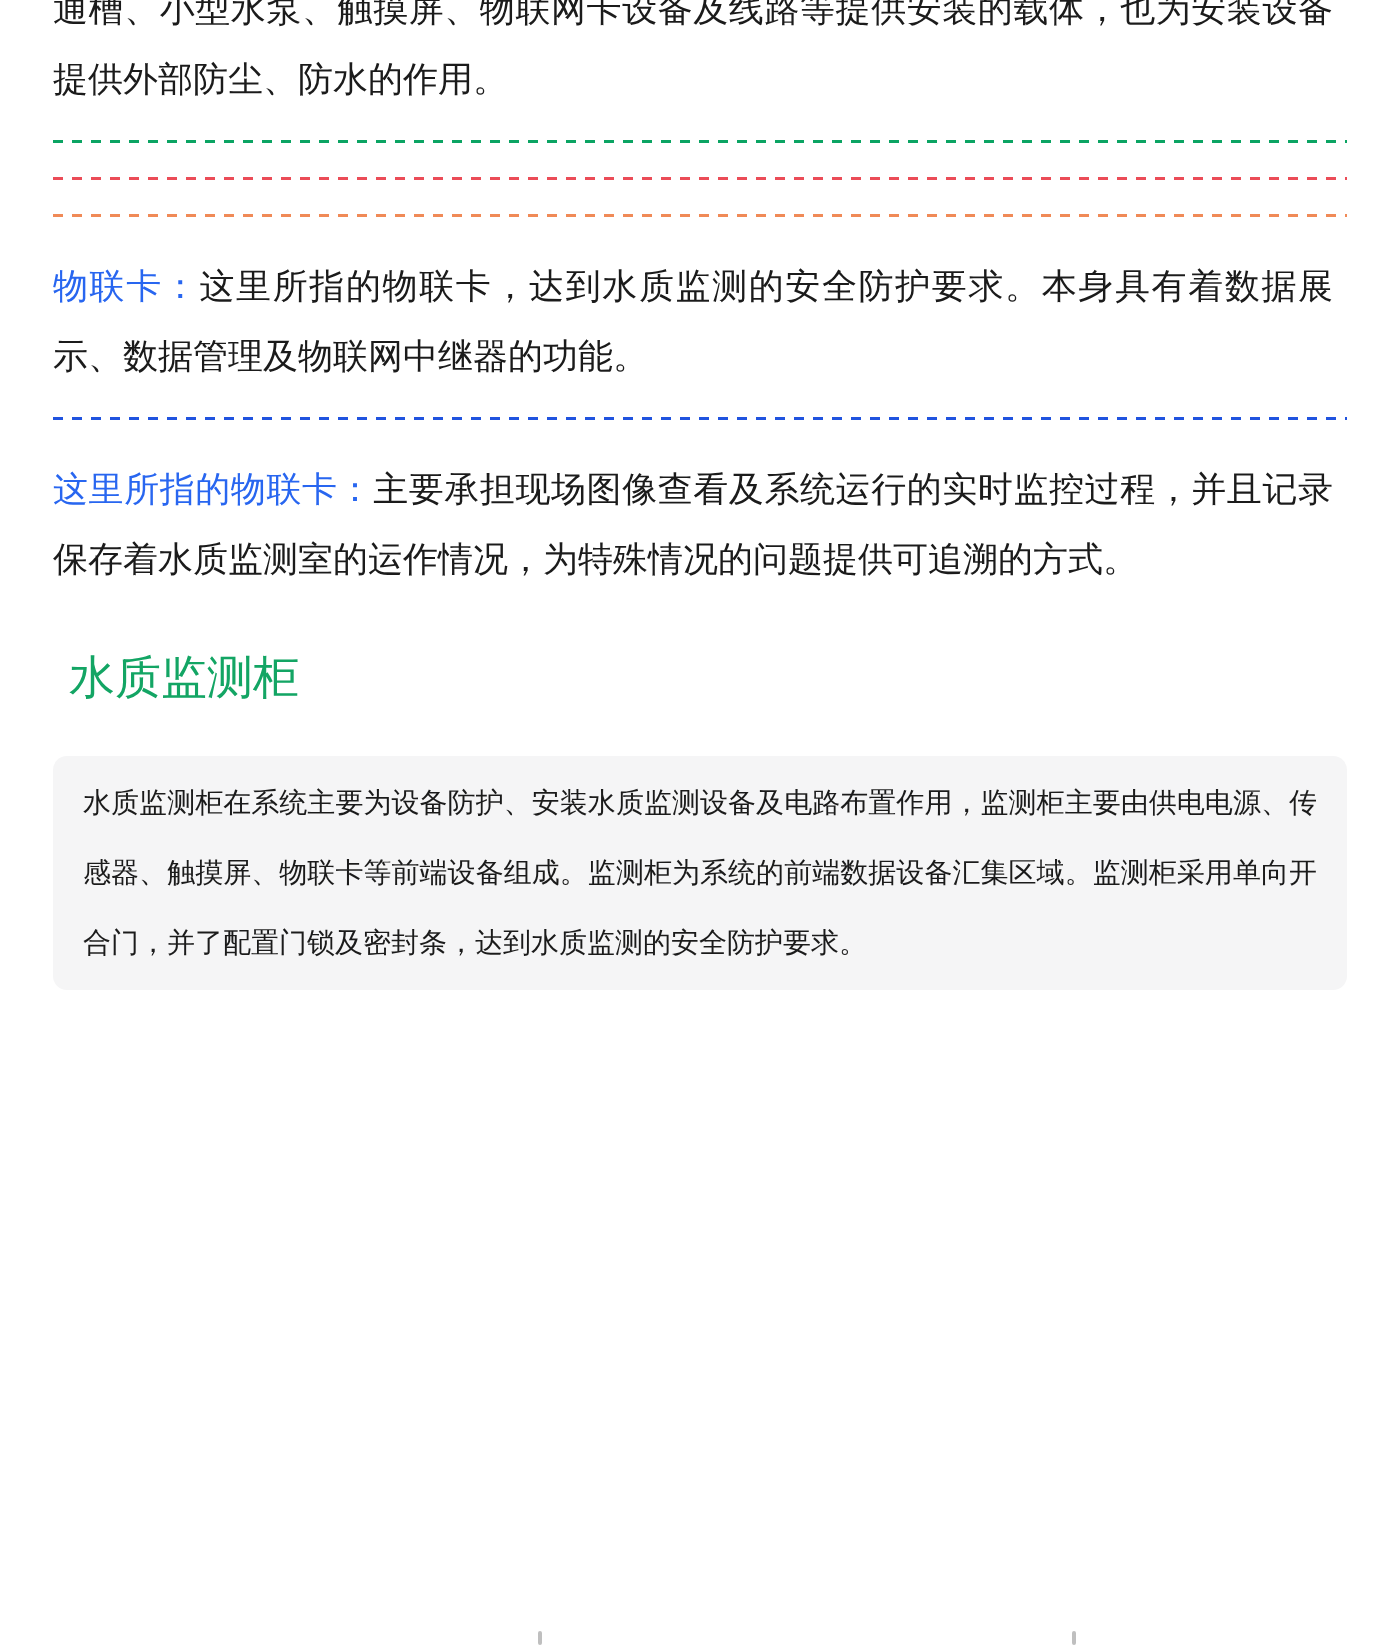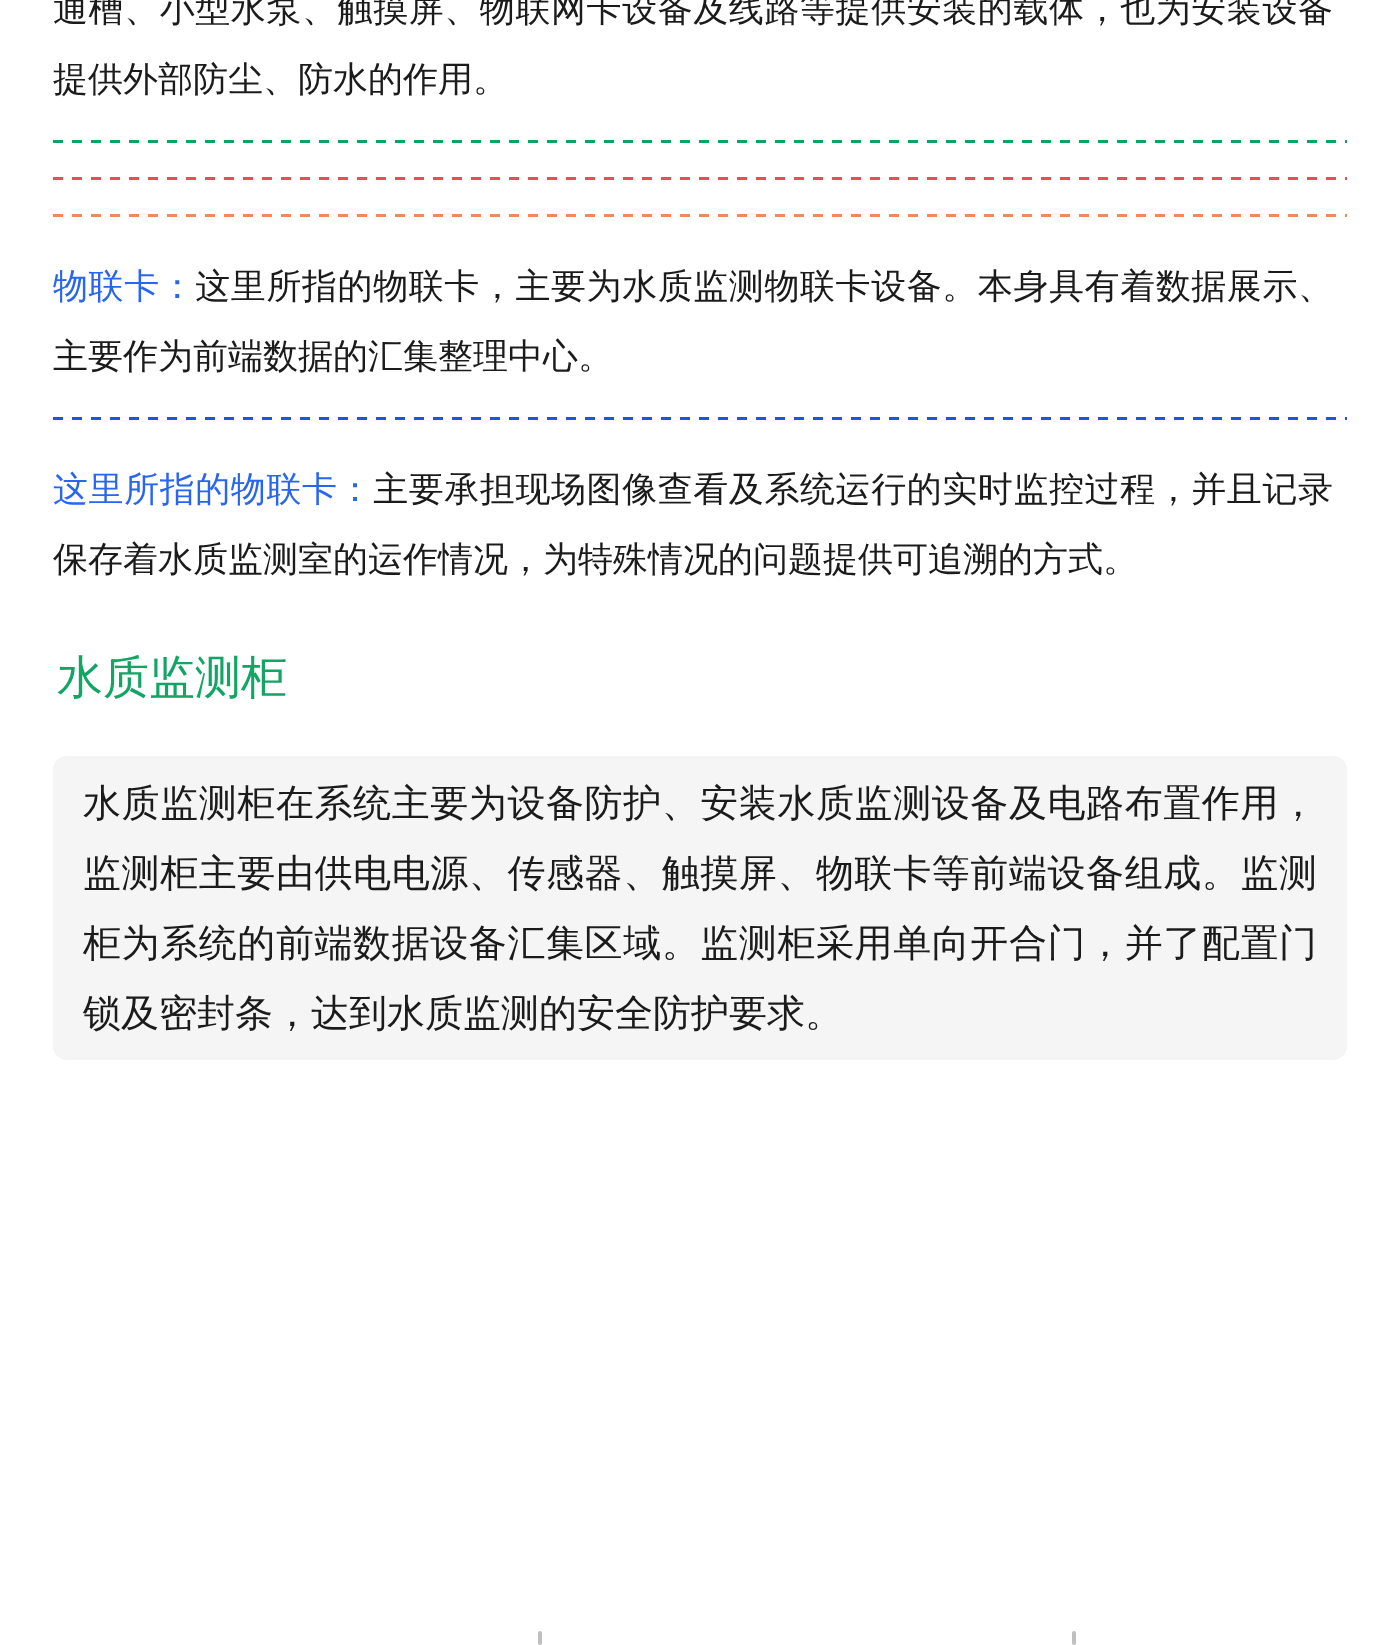--- a/index.html
+++ b/index.html
@@ -31,31 +31,31 @@
   .term{color:var(--term-blue);}
   .divider{
     width:1294px;height:3px;margin:26px 0 34px;
     background-image:repeating-linear-gradient(90deg,currentColor 0 10px,transparent 10px 19px);
   }
   .divider--green{color:var(--divider-green);}
   .divider--red{color:var(--divider-red);}
   .divider--orange{color:var(--divider-orange);}
   .divider--blue{color:var(--divider-blue);}
   .heading{
-    margin:54px 4px 0;
+    margin:54px 16px 0;
     font-size:46px;line-height:58px;font-weight:500;
     color:var(--heading-green);
   }
   .panel{
     margin-top:50px;width:1294px;box-sizing:border-box;
     background:var(--panel-bg);border-radius:14px;
     padding:12px 30px;
   }
   .panel-para{
-    margin:0;font-size:38px;line-height:70px;
+    margin:0;font-size:28px;line-height:70px;
     color:var(--body-text);text-align:justify;
   }
   .crop-mark{
     position:absolute;width:4px;height:14px;top:1631px;
     background:var(--crop-mark-gray);border-radius:2px;opacity:.75;
   }
   .crop-mark--left{left:538px;}
   .crop-mark--right{left:1072px;}
 </style>
 </head>
@@ -69,21 +69,21 @@
 
   <div class="divider divider--green"></div>
 
 
   <div class="divider divider--red"></div>
 
 
   <div class="divider divider--orange"></div>
 
   <p class="para">
-    <span class="term">物联卡：</span><span>这里所指的物联卡，主要为水质监测物联卡设备。本身具有着数据展示、主要作为前端数据的汇集整理中心。</span>
+    <span class="term">物联卡：</span><span>这里所指的物联卡，达到水质监测的安全防护要求。本身具有着数据展示、数据管理及物联网中继器的功能。</span>
   </p>
 
   <div class="divider divider--blue"></div>
 
   <p class="para">
     <span class="term">这里所指的物联卡：</span><span>主要承担现场图像查看及系统运行的实时监控过程，并且记录保存着水质监测室的运作情况，为特殊情况的问题提供可追溯的方式。</span>
   </p>
 
   <h2 class="heading">水质监测柜</h2>
 

